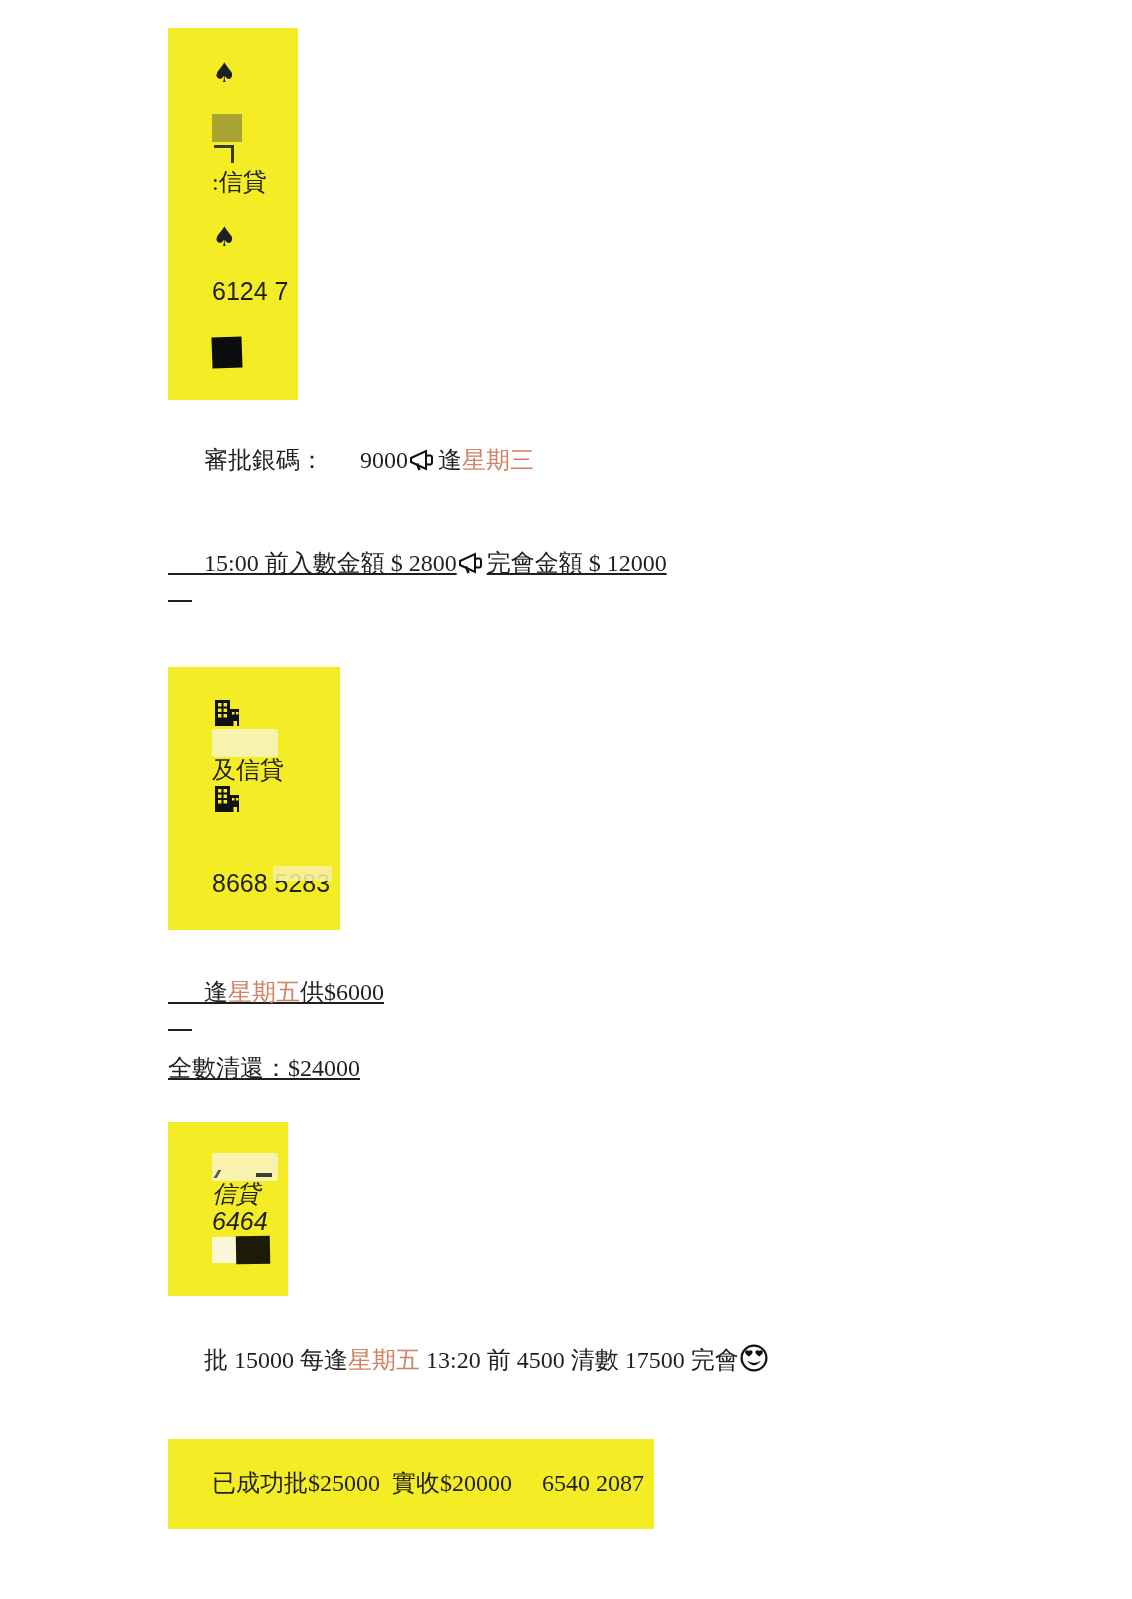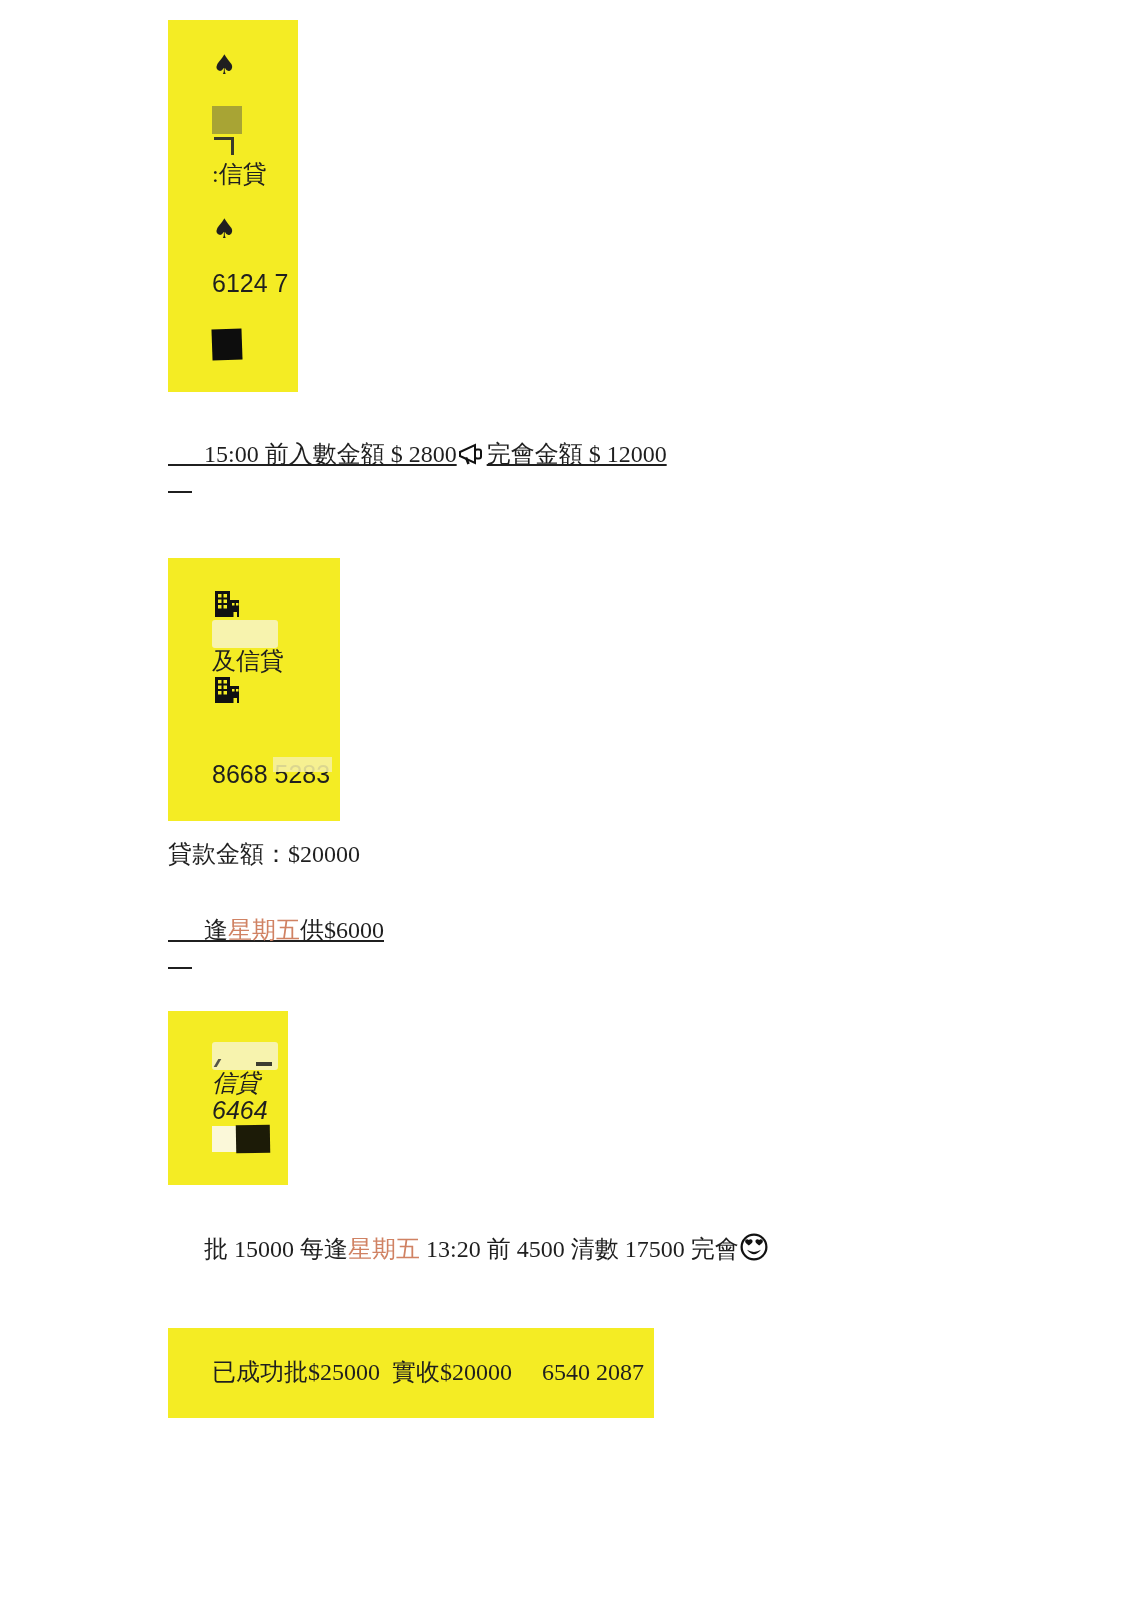--- a/index.html
+++ b/index.html
@@ -6,21 +6,21 @@
   html, body { background: #ffffff; }
   body {
     width: 1132px;
     height: 1599px;
     position: relative;
     font-family: "Liberation Serif", "DejaVu Serif", serif;
     color: #1f1f1f;
     overflow: hidden;
   }
   .content {
-    padding: 20px 30px 0 168px;
+    padding: 28px 30px 0 168px;
     font-size: 24px;
   }
   .line {
     white-space: pre-wrap;
     line-height: 27px;
     font-size: 24px;
   }
   .accent { color: #d08263; }
   .hl {
     display: inline-block;
@@ -107,20 +107,27 @@
       <span class="ghostchar"></span>
       <span>:信貸</span>
       <span class="gap-md"></span>
       <span class="spade">♠</span>
       <span class="gap-sm"></span>
       <span class="sansnum">6124 7</span>
       <span class="gap-sm"></span>
       <span class="blackbox drop"></span>
     </div>
 
+    <div class="line mt-line">
+      <span>審批銀碼：      9000</span><svg class="icon-svg" width="30" height="24" viewBox="0 0 30 24">
+          <polygon points="3,9 18,2 18,20 3,13" fill="#ffffff" stroke="#111111" stroke-width="2"></polygon>
+          <rect x="18" y="6.5" width="6" height="9" rx="2" fill="#ffffff" stroke="#111111" stroke-width="2"></rect>
+          <line x1="9" y1="14.5" x2="11.5" y2="21" stroke="#111111" stroke-width="2.5"></line>
+        </svg><span>逢</span><span class="accent">星期三</span>
+    </div>
 
     <div class="line mt-para">
       <span>15:00 前入數金額 $ 2800</span><svg class="icon-svg" width="30" height="24" viewBox="0 0 30 24">
           <polygon points="3,9 18,2 18,20 3,13" fill="#ffffff" stroke="#111111" stroke-width="2"></polygon>
           <rect x="18" y="6.5" width="6" height="9" rx="2" fill="#ffffff" stroke="#111111" stroke-width="2"></rect>
           <line x1="9" y1="14.5" x2="11.5" y2="21" stroke="#111111" stroke-width="2.5"></line>
         </svg><span>完會金額 $ 12000</span>
     </div>
   </div>
 
@@ -151,24 +158,24 @@
           <rect x="11.5" y="16" width="3.5" height="3.5" fill="#f4ec24"></rect>
           <rect x="18" y="11" width="9" height="17" fill="#111111"></rect>
           <rect x="20" y="14" width="2.5" height="2.5" fill="#f4ec24"></rect>
           <rect x="24" y="14" width="2.5" height="2.5" fill="#f4ec24"></rect>
           <rect x="21.5" y="23" width="3.5" height="5" fill="#f4ec24"></rect>
         </svg>
       <span class="gap-sm"></span>
       <span class="sansnum">8668 </span><span class="sansnum halfcut on-yellow">5283</span>
     </div>
 
-    <div class="line mt-line">貸款金額：$20000</div>
     <div class="line mt-para">
       <span>逢</span><span class="accent">星期五</span><span>供$6000</span>
     </div>
+    <div class="line mt-para">全數清還：$24000</div>
   </div>
 
   <div>
     <div class="hl mt-sec-b">
       <span class="smudge"></span>
       <span>信貸 </span>
       <span class="sansnum">6464 </span>
       <span class="whitebox"></span><span class="darkbox" style="margin-left:-14px;"></span>
     </div>
 

